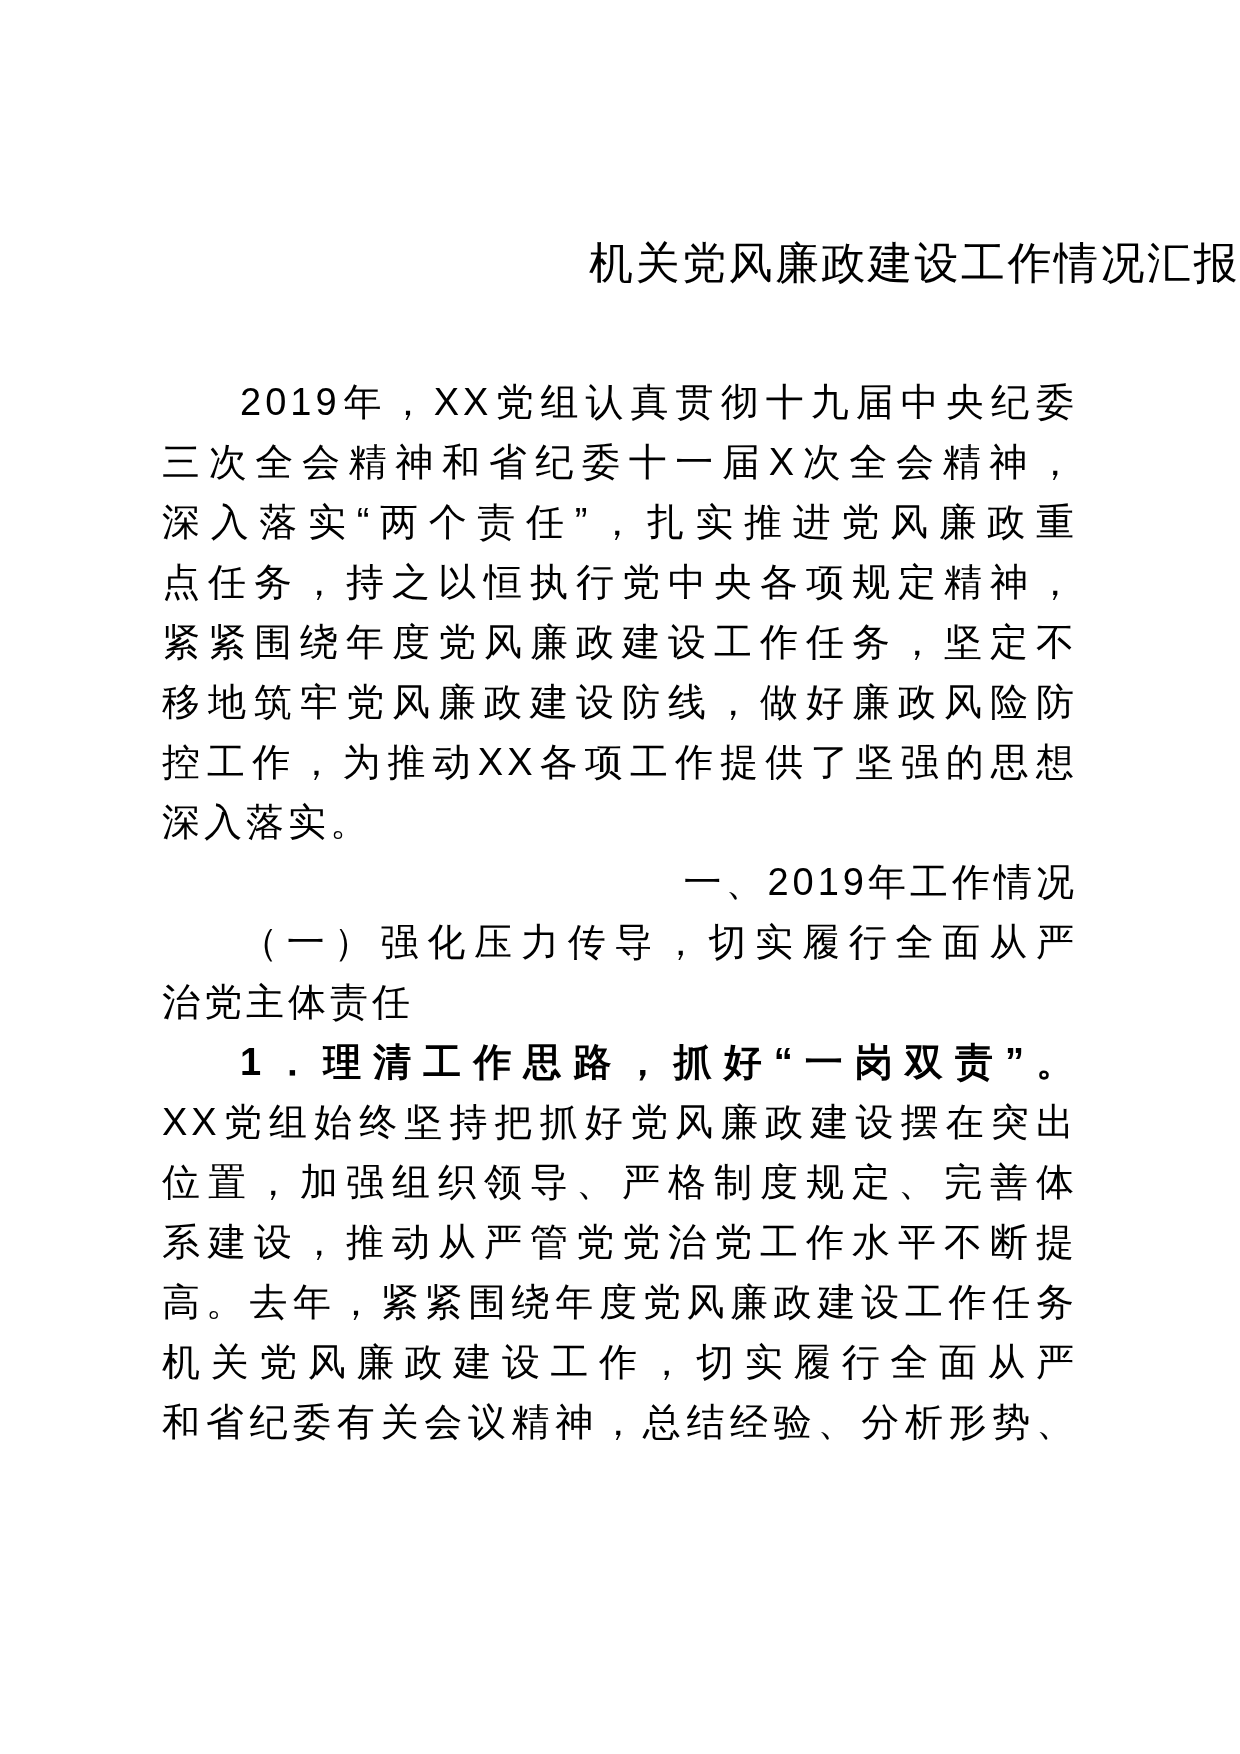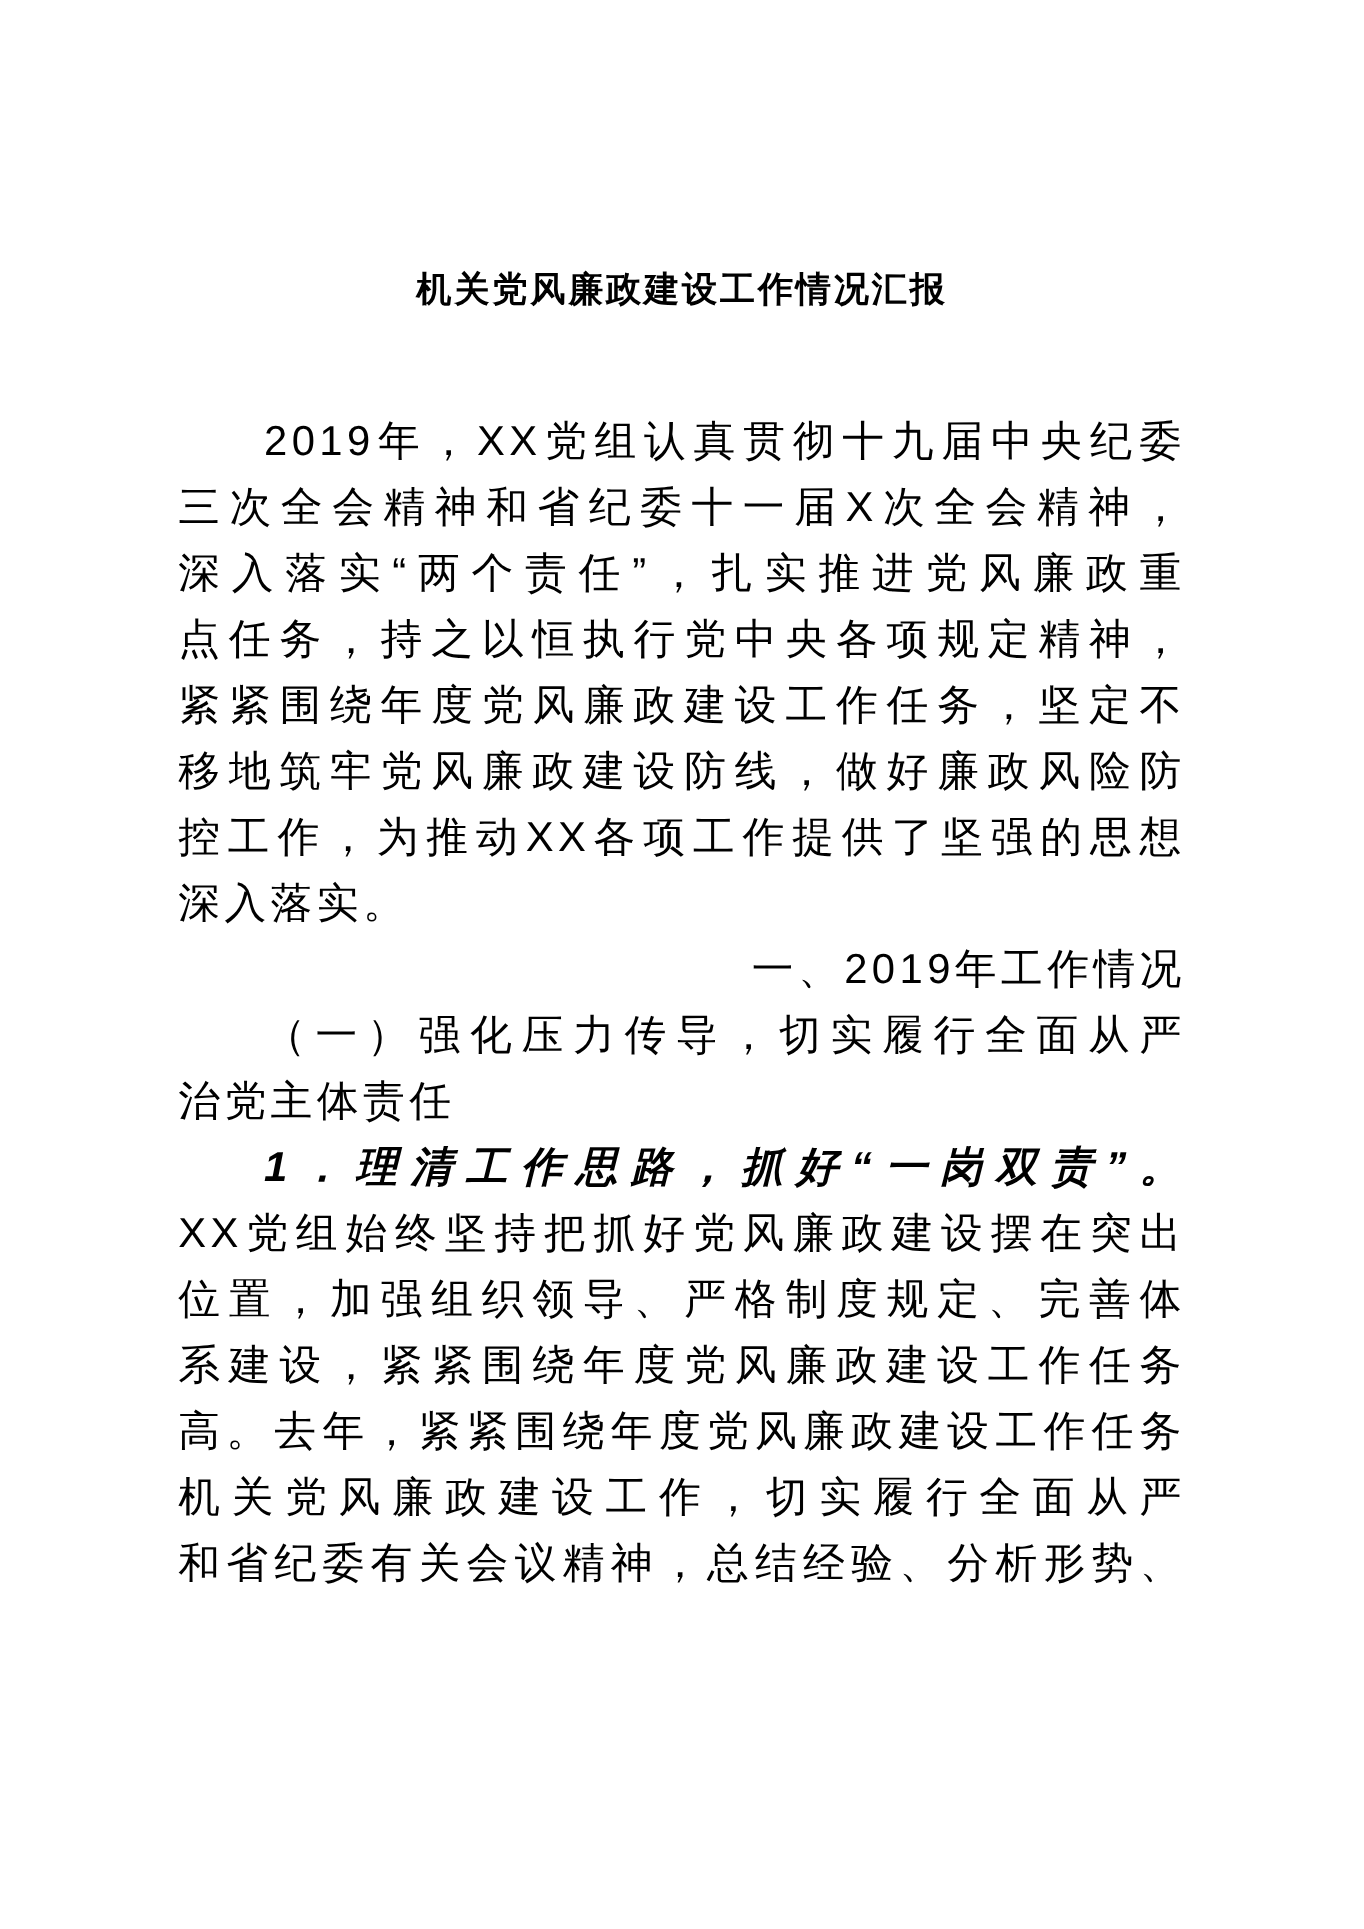--- a/index.html
+++ b/index.html
@@ -15,24 +15,24 @@
     color: #000000;
     font-family: "Liberation Sans", "DejaVu Sans", sans-serif;
     overflow: hidden;
   }
   .doc-title {
     position: absolute;
     top: 233px;
     left: 0;
     width: 100%;
     margin: 0;
-    text-align: center;
-    font-size: 32px;
+    text-align: right;
+    font-size: 44px;
     line-height: 60px;
-    font-weight: bold;
+    font-weight: normal;
     letter-spacing: 2.5px;
   }
   .doc-body {
     position: absolute;
     left: 162px;
     top: 372px;
     width: 916px;
   }
   .line {
     height: 60px;
@@ -45,21 +45,20 @@
   .line.justify {
     text-align: justify;
     text-align-last: justify;
   }
   .line.indent {
     text-indent: 78px;
     text-align: right;
   }
   .line.bold {
     font-weight: bold;
-    font-style: italic;
   }
 </style>
 </head>
 <body>
 
 <div class="page">
   <h1 class="doc-title">机关党风廉政建设工作情况汇报</h1>
   <div class="doc-body">
       <div class="line justify indent">2019年，XX党组认真贯彻十九届中央纪委</div>
       <div class="line justify">三次全会精神和省纪委十一届X次全会精神，</div>
@@ -68,18 +67,18 @@
       <div class="line justify">紧紧围绕年度党风廉政建设工作任务，坚定不</div>
       <div class="line justify">移地筑牢党风廉政建设防线，做好廉政风险防</div>
       <div class="line justify">控工作，为推动XX各项工作提供了坚强的思想</div>
       <div class="line">深入落实。</div>
       <div class="line indent">一、2019年工作情况</div>
       <div class="line justify indent">（一）强化压力传导，切实履行全面从严</div>
       <div class="line">治党主体责任</div>
       <div class="line justify indent bold">1．理清工作思路，抓好“一岗双责”。</div>
       <div class="line justify">XX党组始终坚持把抓好党风廉政建设摆在突出</div>
       <div class="line justify">位置，加强组织领导、严格制度规定、完善体</div>
-      <div class="line justify">系建设，紧紧围绕年度党风廉政建设工作任务</div>
+      <div class="line justify">系建设，推动从严管党党治党工作水平不断提</div>
       <div class="line justify">高。去年，紧紧围绕年度党风廉政建设工作任务</div>
       <div class="line justify">机关党风廉政建设工作，切实履行全面从严</div>
       <div class="line justify">和省纪委有关会议精神，总结经验、分析形势、</div>
     </div>
 </div>
 
 </body></html>

